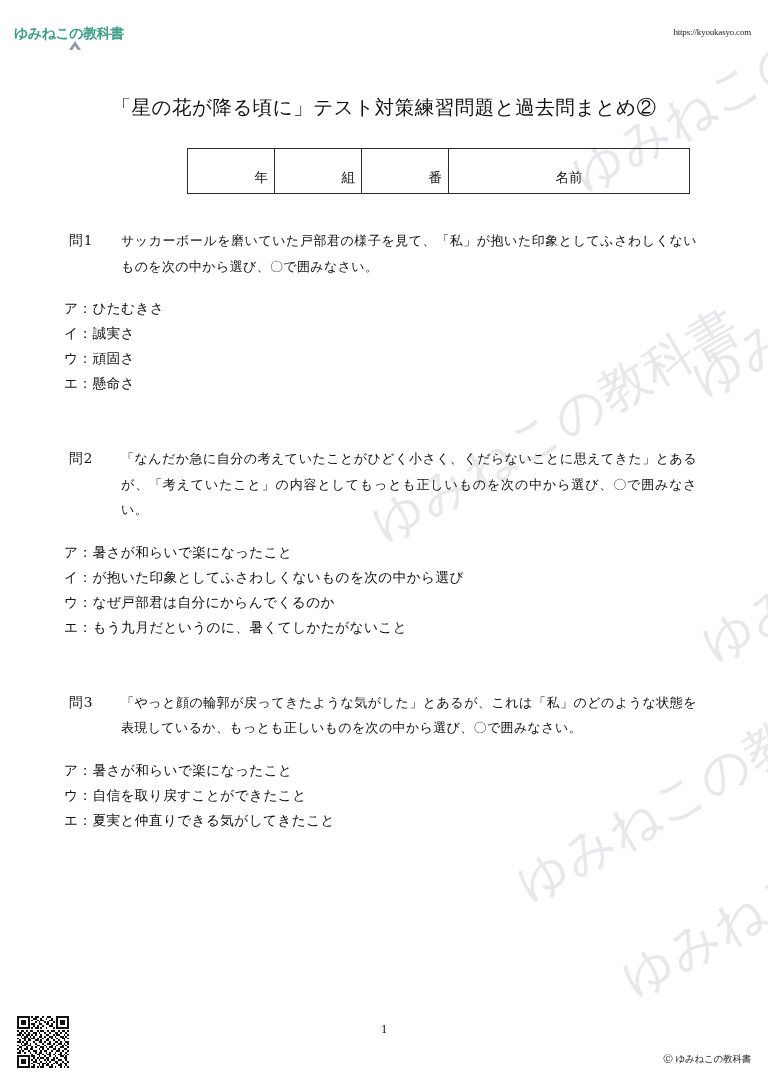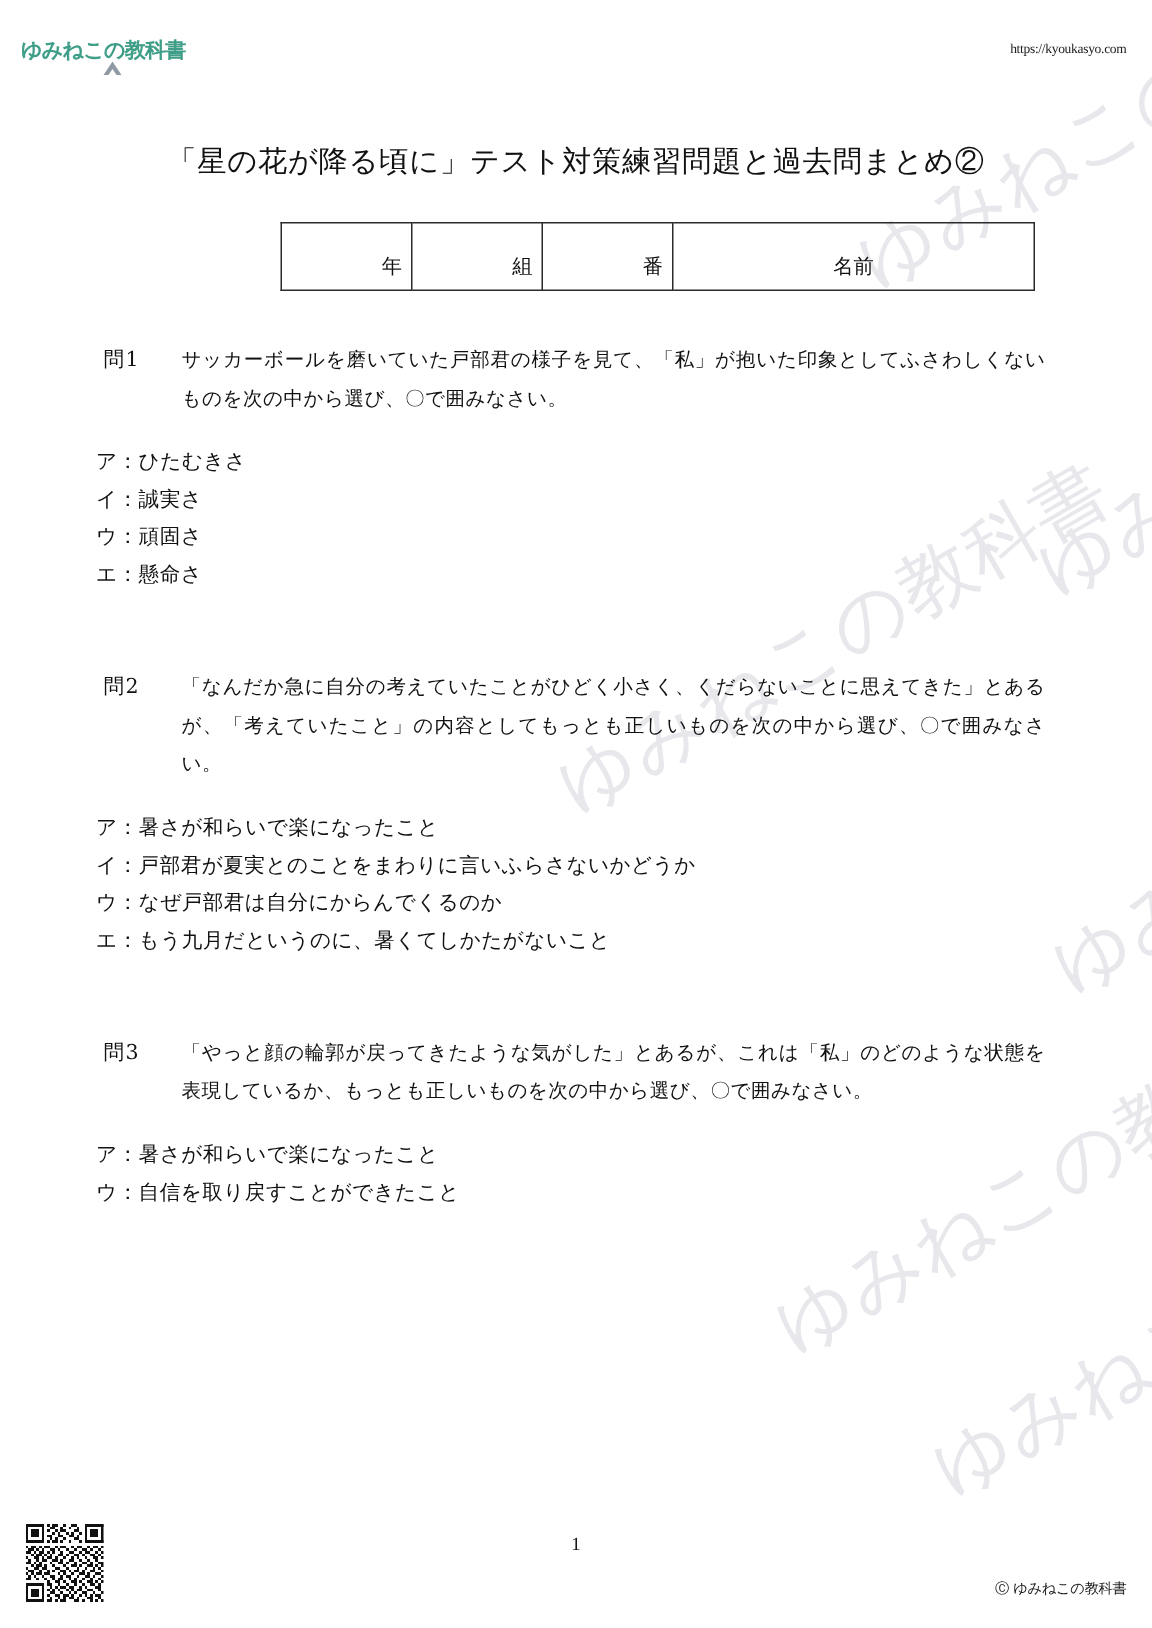--- a/index.html
+++ b/index.html
@@ -239,36 +239,37 @@
 
     <div class="gap-lg"></div>
 
     <div class="q-block">
       <div class="q-head">
         <div class="q-label">問2</div>
         <div class="q-text">「なんだか急に自分の考えていたことがひどく小さく、くだらないことに思えてきた」とあるが、「考えていたこと」の内容としてもっとも正しいものを次の中から選び、〇で囲みなさい。</div>
       </div>
       <div class="choices">
         <div class="choice">ア：暑さが和らいで楽になったこと</div>
-        <div class="choice">イ：戸部君が夏実とのことをまわりに言いふらさないかどうか</div>
+        <div class="choice">イ：が抱いた印象としてふさわしくないものを次の中から選び</div>
         <div class="choice">ウ：なぜ戸部君は自分にからんでくるのか</div>
         <div class="choice">エ：もう九月だというのに、暑くてしかたがないこと</div>
       </div>
     </div>
 
     <div class="gap-lg"></div>
 
     <div class="q-block">
       <div class="q-head">
         <div class="q-label">問3</div>
         <div class="q-text">「やっと顔の輪郭が戻ってきたような気がした」とあるが、これは「私」のどのような状態を表現しているか、もっとも正しいものを次の中から選び、〇で囲みなさい。</div>
       </div>
       <div class="choices">
         <div class="choice">ア：暑さが和らいで楽になったこと</div>
         <div class="choice">ウ：自信を取り戻すことができたこと</div>
+        <div class="choice">エ：夏実と仲直りできる気がしてきたこと</div>
       </div>
     </div>
 
   </div>
 
   <div class="footer">
     <svg class="qr" viewBox="0 0 29 29" shape-rendering="crispEdges">
       <rect width="29" height="29" fill="#ffffff"></rect>
       <g fill="#111111">
         <rect x="0" y="0" width="7" height="1"></rect>

